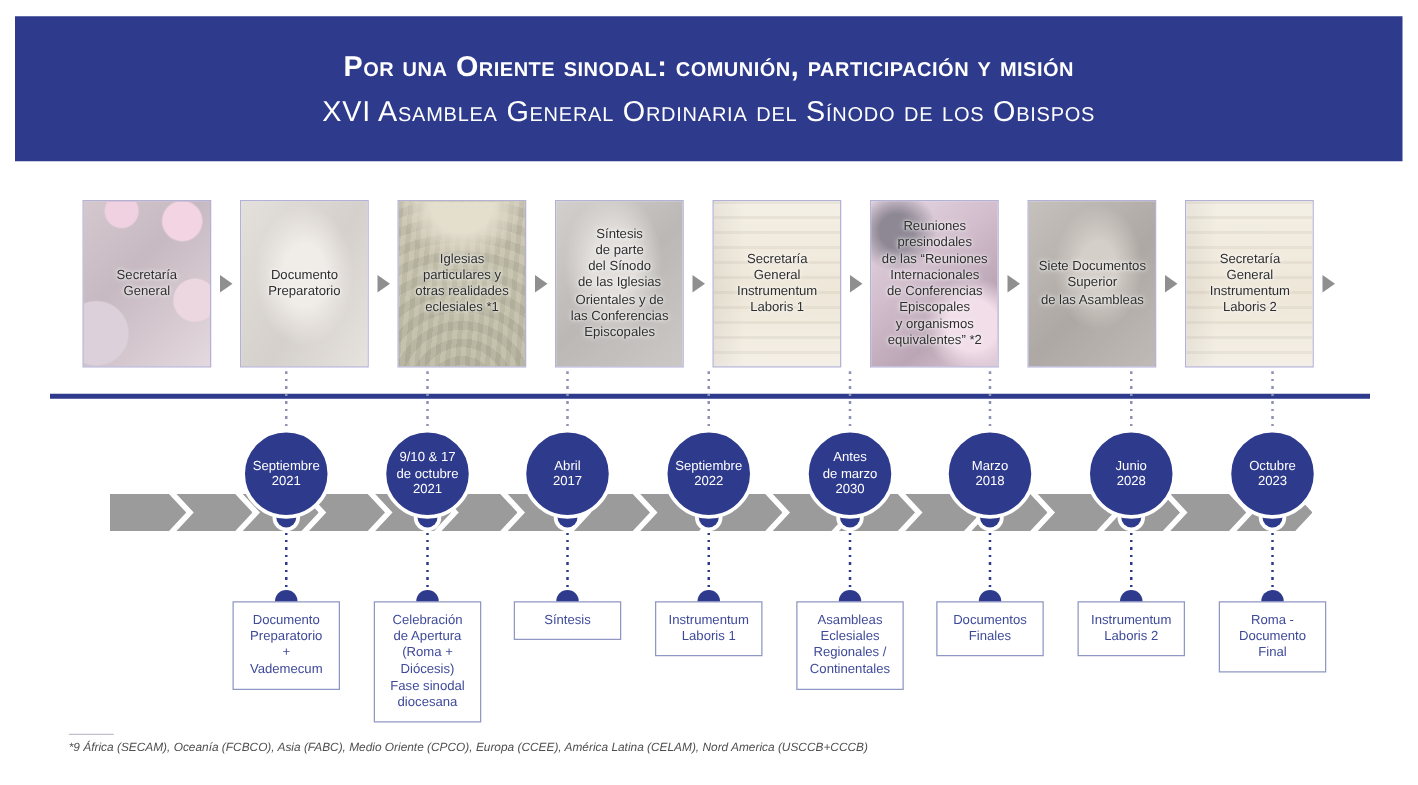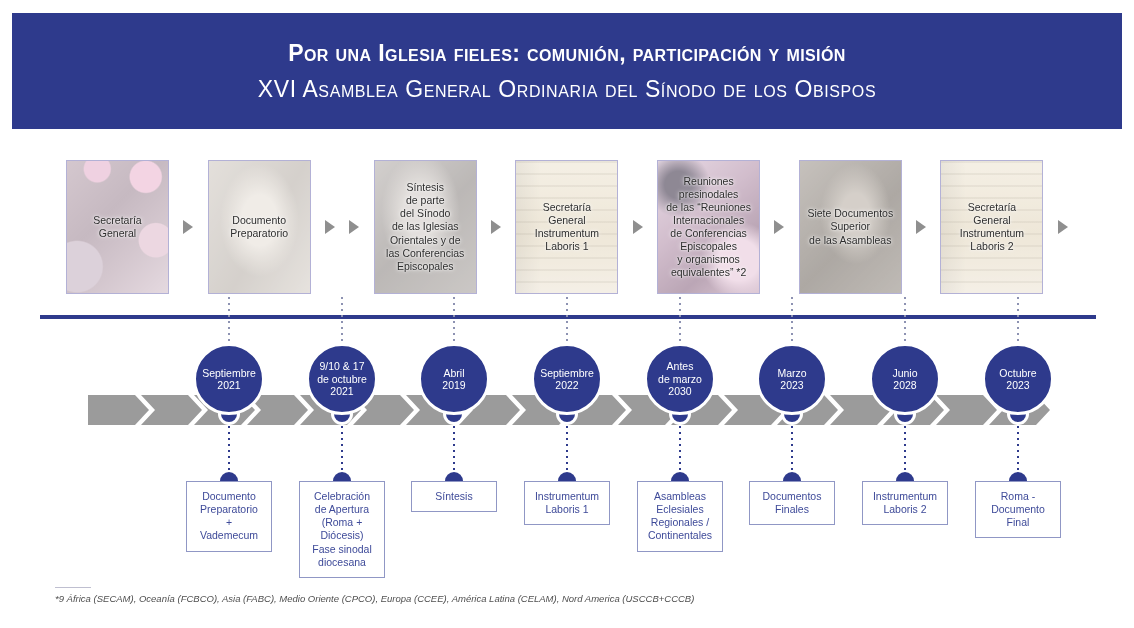--- a/index.html
+++ b/index.html
@@ -106,39 +106,47 @@
   .fn-rule{position:absolute;left:55px;top:587px;width:36px;height:1px;background:#bfbfd0;}
   .footnotes{position:absolute;left:55px;top:593px;font-style:italic;color:#4f4f4f;
      font-size:9.5px;line-height:12px;}
 </style>
 </head>
 <body>
 
 <div class="canvas">
 
   <header class="banner">
-    <div class="t1">Por una Iglesia fieles: comunión, participación y misión</div>
+    <div class="t1">Por una Oriente sinodal: comunión, participación y misión</div>
     <div class="t2">XVI Asamblea General Ordinaria del Sínodo de los Obispos</div>
   </header>
 
   <div class="stages-row">
     <div class="stage ph1">
       <div class="photo"></div>
         <div class="wash"></div>
       <div class="stage-label">Secretaría
 General</div>
     </div>
     <div class="arrow"></div>
     <div class="stage ph2">
       <div class="photo"></div>
         <div class="wash"></div>
       <div class="stage-label">Documento
 Preparatorio</div>
     </div>
     <div class="arrow"></div>
+    <div class="stage ph3">
+      <div class="photo"></div>
+        <div class="wash"></div>
+      <div class="stage-label">Iglesias
+particulares y
+otras realidades
+eclesiales *1</div>
+    </div>
     <div class="arrow"></div>
     <div class="stage ph4">
       <div class="photo"></div>
         <div class="wash"></div>
       <div class="stage-label">Síntesis
 de parte
 del Sínodo
 de las Iglesias
 Orientales y de
 las Conferencias
@@ -249,21 +257,21 @@
 diocesana</span>
         </div>
     </div>
 
     <div class="titem s3">
       <div class="dots-up"></div>
       <div class="pin-ring"></div>
       <div class="pin"></div>
       <div class="date-circle">
           <span>Abril
-2019</span>
+2017</span>
         </div>
       <div class="dots-down"></div>
       <div class="cap"></div>
       <div class="obox">
           <span>Síntesis</span>
         </div>
     </div>
 
     <div class="titem s4">
       <div class="dots-up"></div>
@@ -299,21 +307,21 @@
 Continentales</span>
         </div>
     </div>
 
     <div class="titem s6">
       <div class="dots-up"></div>
       <div class="pin-ring"></div>
       <div class="pin"></div>
       <div class="date-circle">
           <span>Marzo
-2023</span>
+2018</span>
         </div>
       <div class="dots-down"></div>
       <div class="cap"></div>
       <div class="obox">
           <span>Documentos
 Finales</span>
         </div>
     </div>
 
     <div class="titem s7">

